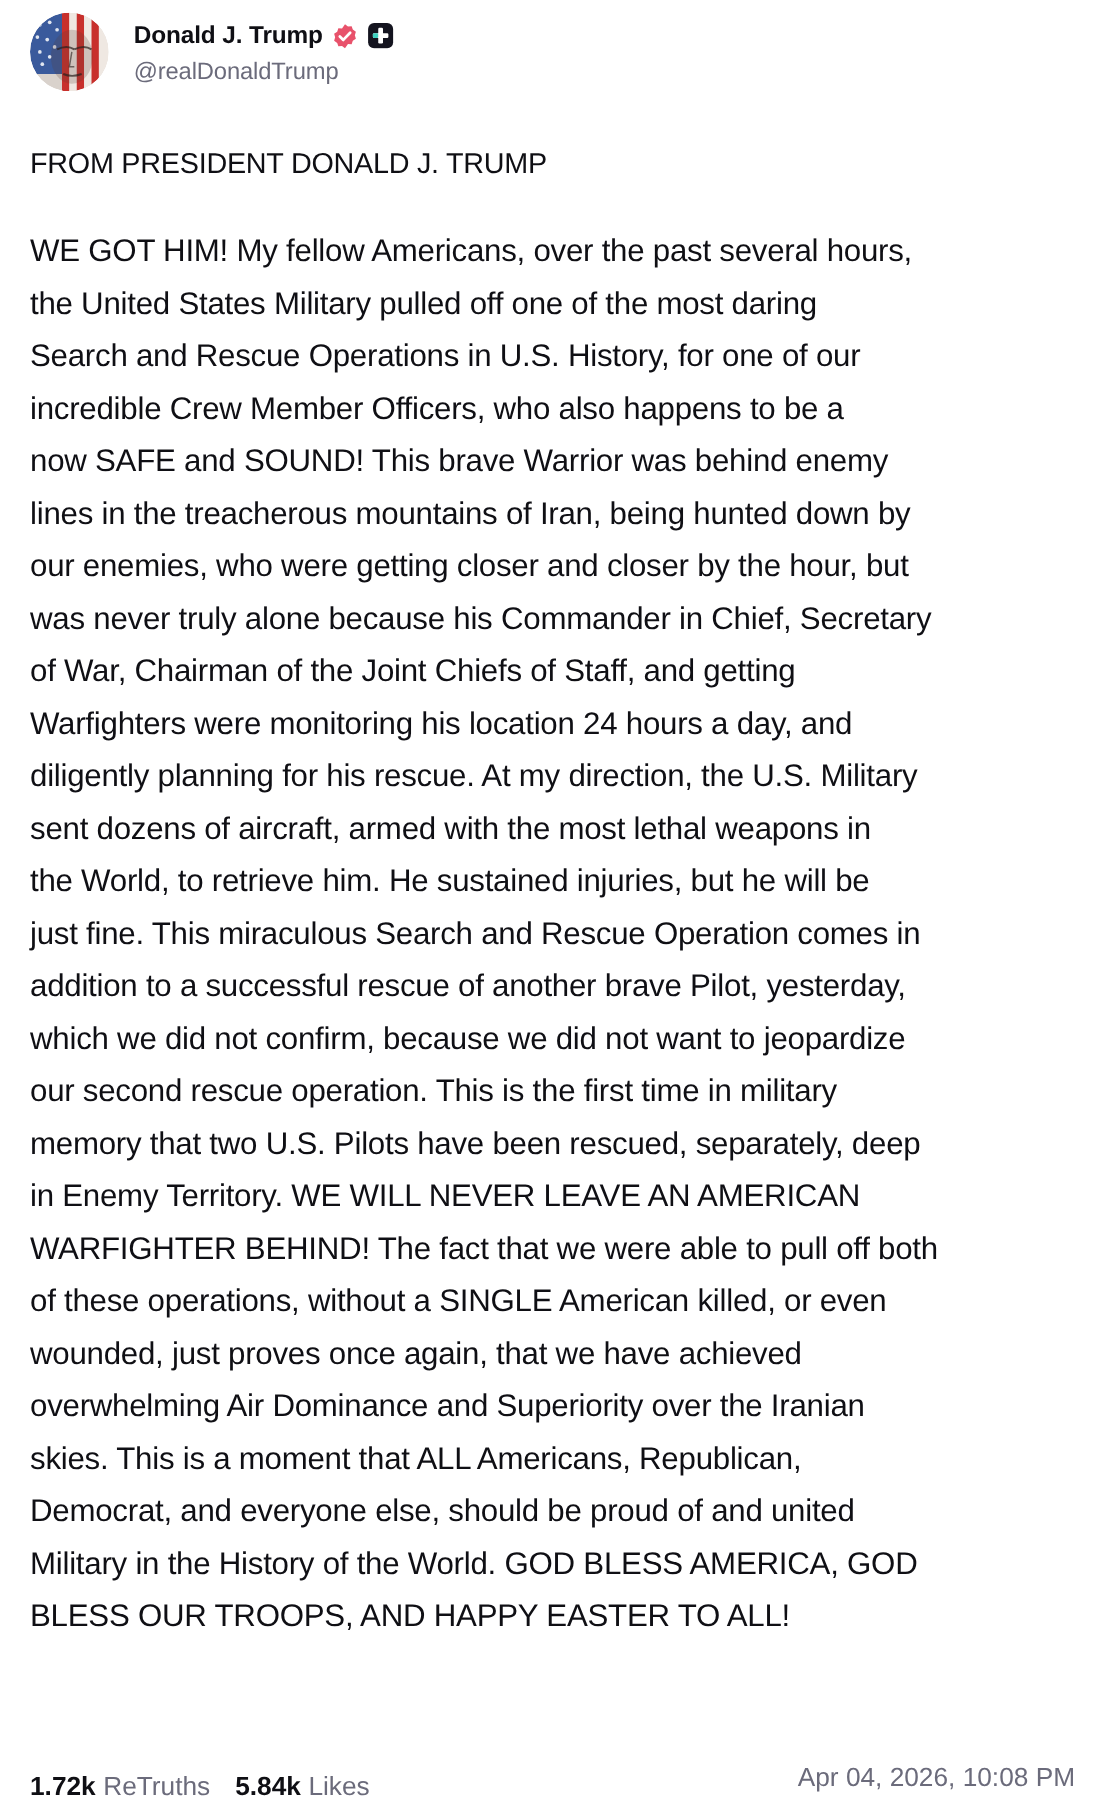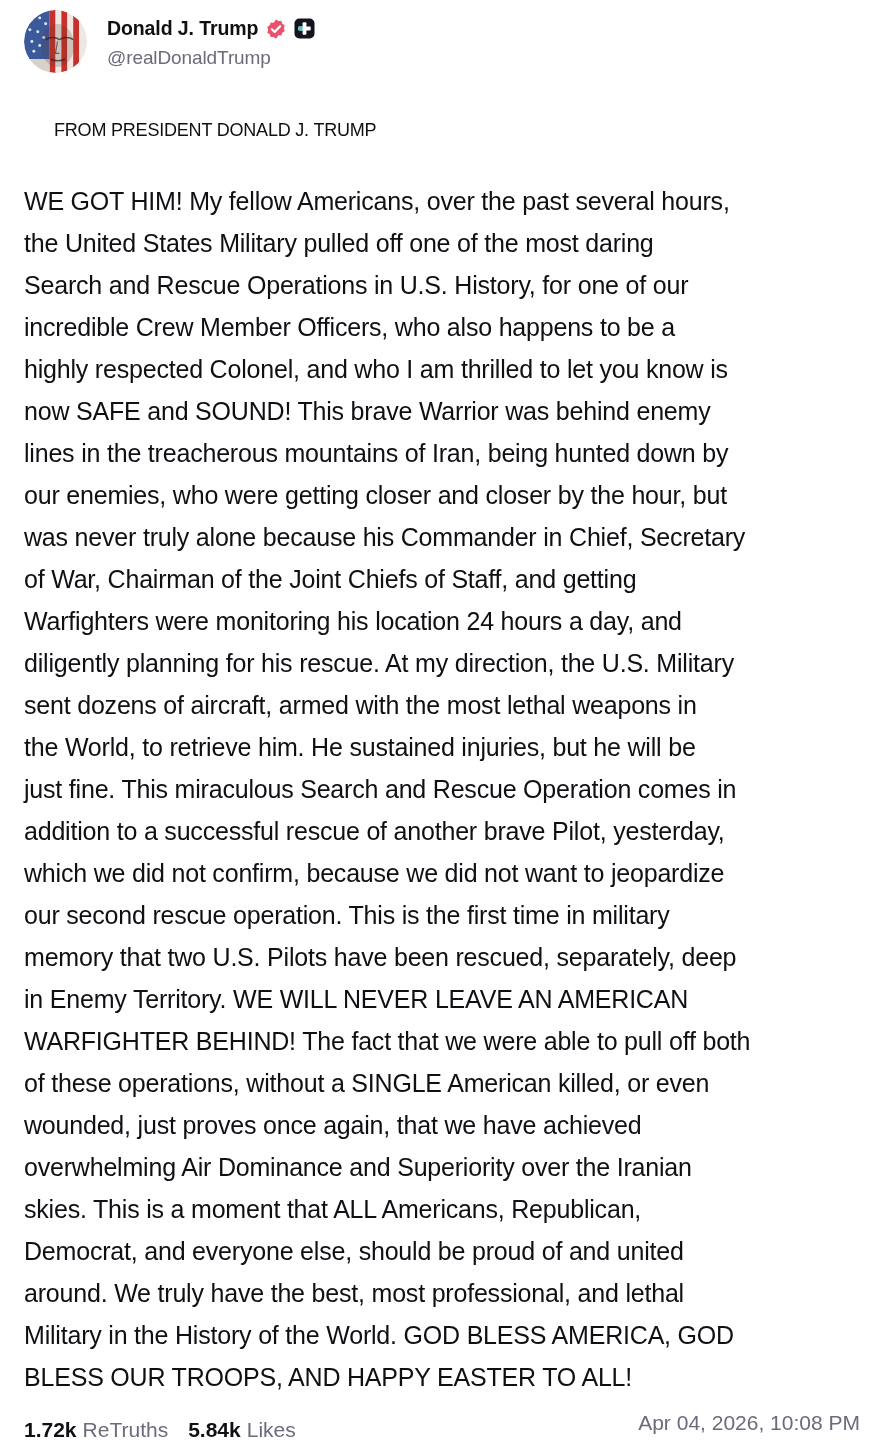--- a/index.html
+++ b/index.html
@@ -13,21 +13,21 @@
     .avatar svg { width: 100%; height: 100%; display: block; }
 
     .identity { margin-left: 20px; display: flex; flex-direction: column; justify-content: center; }
     .name-row { display: flex; align-items: center; height: 30px; }
     .display-name { font-size: 19.5px; font-weight: 700; color: #0f0f14; letter-spacing: -0.1px; }
     .verified { width: 22px; height: 22px; margin-left: 7px; display: inline-block; }
     .plus-badge { width: 21px; height: 21px; margin-left: 7px; display: inline-block; }
     .handle { font-size: 19px; color: #6b6b7b; margin-top: 3px; letter-spacing: -0.1px; }
 
     .content { position: absolute; left: 24px; top: 113px; width: 845px; }
-    .heading { font-size: 18px; line-height: 34px; color: #0f0f14; letter-spacing: -0.2px; margin-left: 30px; }
+    .heading { font-size: 23px; line-height: 34px; color: #0f0f14; letter-spacing: -0.2px; }
     .body-text { margin-top: 33px; font-size: 25px; line-height: 42px; color: #0f0f14; letter-spacing: -0.2px; }
     .body-line { display: block; white-space: nowrap; }
 
     .footer { position: absolute; left: 24px; right: 24px; top: 1406px; height: 34px; display: flex; align-items: center; justify-content: space-between; font-size: 21px; }
     .stats { display: flex; align-items: center; }
     .stat { display: flex; align-items: baseline; margin-right: 20px; }
     .stat-count { font-weight: 700; color: #0f0f14; margin-right: 6px; text-align: center; }
     .stat-label { color: #6b6b7b; margin-top: 13px; }
     .timestamp { color: #6b6b7b; font-size: 21px; }
   </style>
@@ -98,21 +98,20 @@
     </div>
   </div>
 
   <div class="content">
     <div class="heading">FROM PRESIDENT DONALD J. TRUMP</div>
     <div class="body-text">
       <span class="body-line">WE GOT HIM! My fellow Americans, over the past several hours,</span>
       <span class="body-line">the United States Military pulled off one of the most daring</span>
       <span class="body-line">Search and Rescue Operations in U.S. History, for one of our</span>
       <span class="body-line">incredible Crew Member Officers, who also happens to be a</span>
-      <span class="body-line">highly respected Colonel, and who I am thrilled to let you know is</span>
       <span class="body-line">now SAFE and SOUND! This brave Warrior was behind enemy</span>
       <span class="body-line">lines in the treacherous mountains of Iran, being hunted down by</span>
       <span class="body-line">our enemies, who were getting closer and closer by the hour, but</span>
       <span class="body-line">was never truly alone because his Commander in Chief, Secretary</span>
       <span class="body-line">of War, Chairman of the Joint Chiefs of Staff, and getting</span>
       <span class="body-line">Warfighters were monitoring his location 24 hours a day, and</span>
       <span class="body-line">diligently planning for his rescue. At my direction, the U.S. Military</span>
       <span class="body-line">sent dozens of aircraft, armed with the most lethal weapons in</span>
       <span class="body-line">the World, to retrieve him. He sustained injuries, but he will be</span>
       <span class="body-line">just fine. This miraculous Search and Rescue Operation comes in</span>
@@ -120,21 +119,20 @@
       <span class="body-line">which we did not confirm, because we did not want to jeopardize</span>
       <span class="body-line">our second rescue operation. This is the first time in military</span>
       <span class="body-line">memory that two U.S. Pilots have been rescued, separately, deep</span>
       <span class="body-line">in Enemy Territory. WE WILL NEVER LEAVE AN AMERICAN</span>
       <span class="body-line">WARFIGHTER BEHIND! The fact that we were able to pull off both</span>
       <span class="body-line">of these operations, without a SINGLE American killed, or even</span>
       <span class="body-line">wounded, just proves once again, that we have achieved</span>
       <span class="body-line">overwhelming Air Dominance and Superiority over the Iranian</span>
       <span class="body-line">skies. This is a moment that ALL Americans, Republican,</span>
       <span class="body-line">Democrat, and everyone else, should be proud of and united</span>
-      <span class="body-line">around. We truly have the best, most professional, and lethal</span>
       <span class="body-line">Military in the History of the World. GOD BLESS AMERICA, GOD</span>
       <span class="body-line">BLESS OUR TROOPS, AND HAPPY EASTER TO ALL!</span>
     </div>
   </div>
 
   <div class="footer">
     <div class="stats">
       <div class="stat">
         <span class="stat-count">1.72k</span>
         <span class="stat-label">ReTruths</span>

